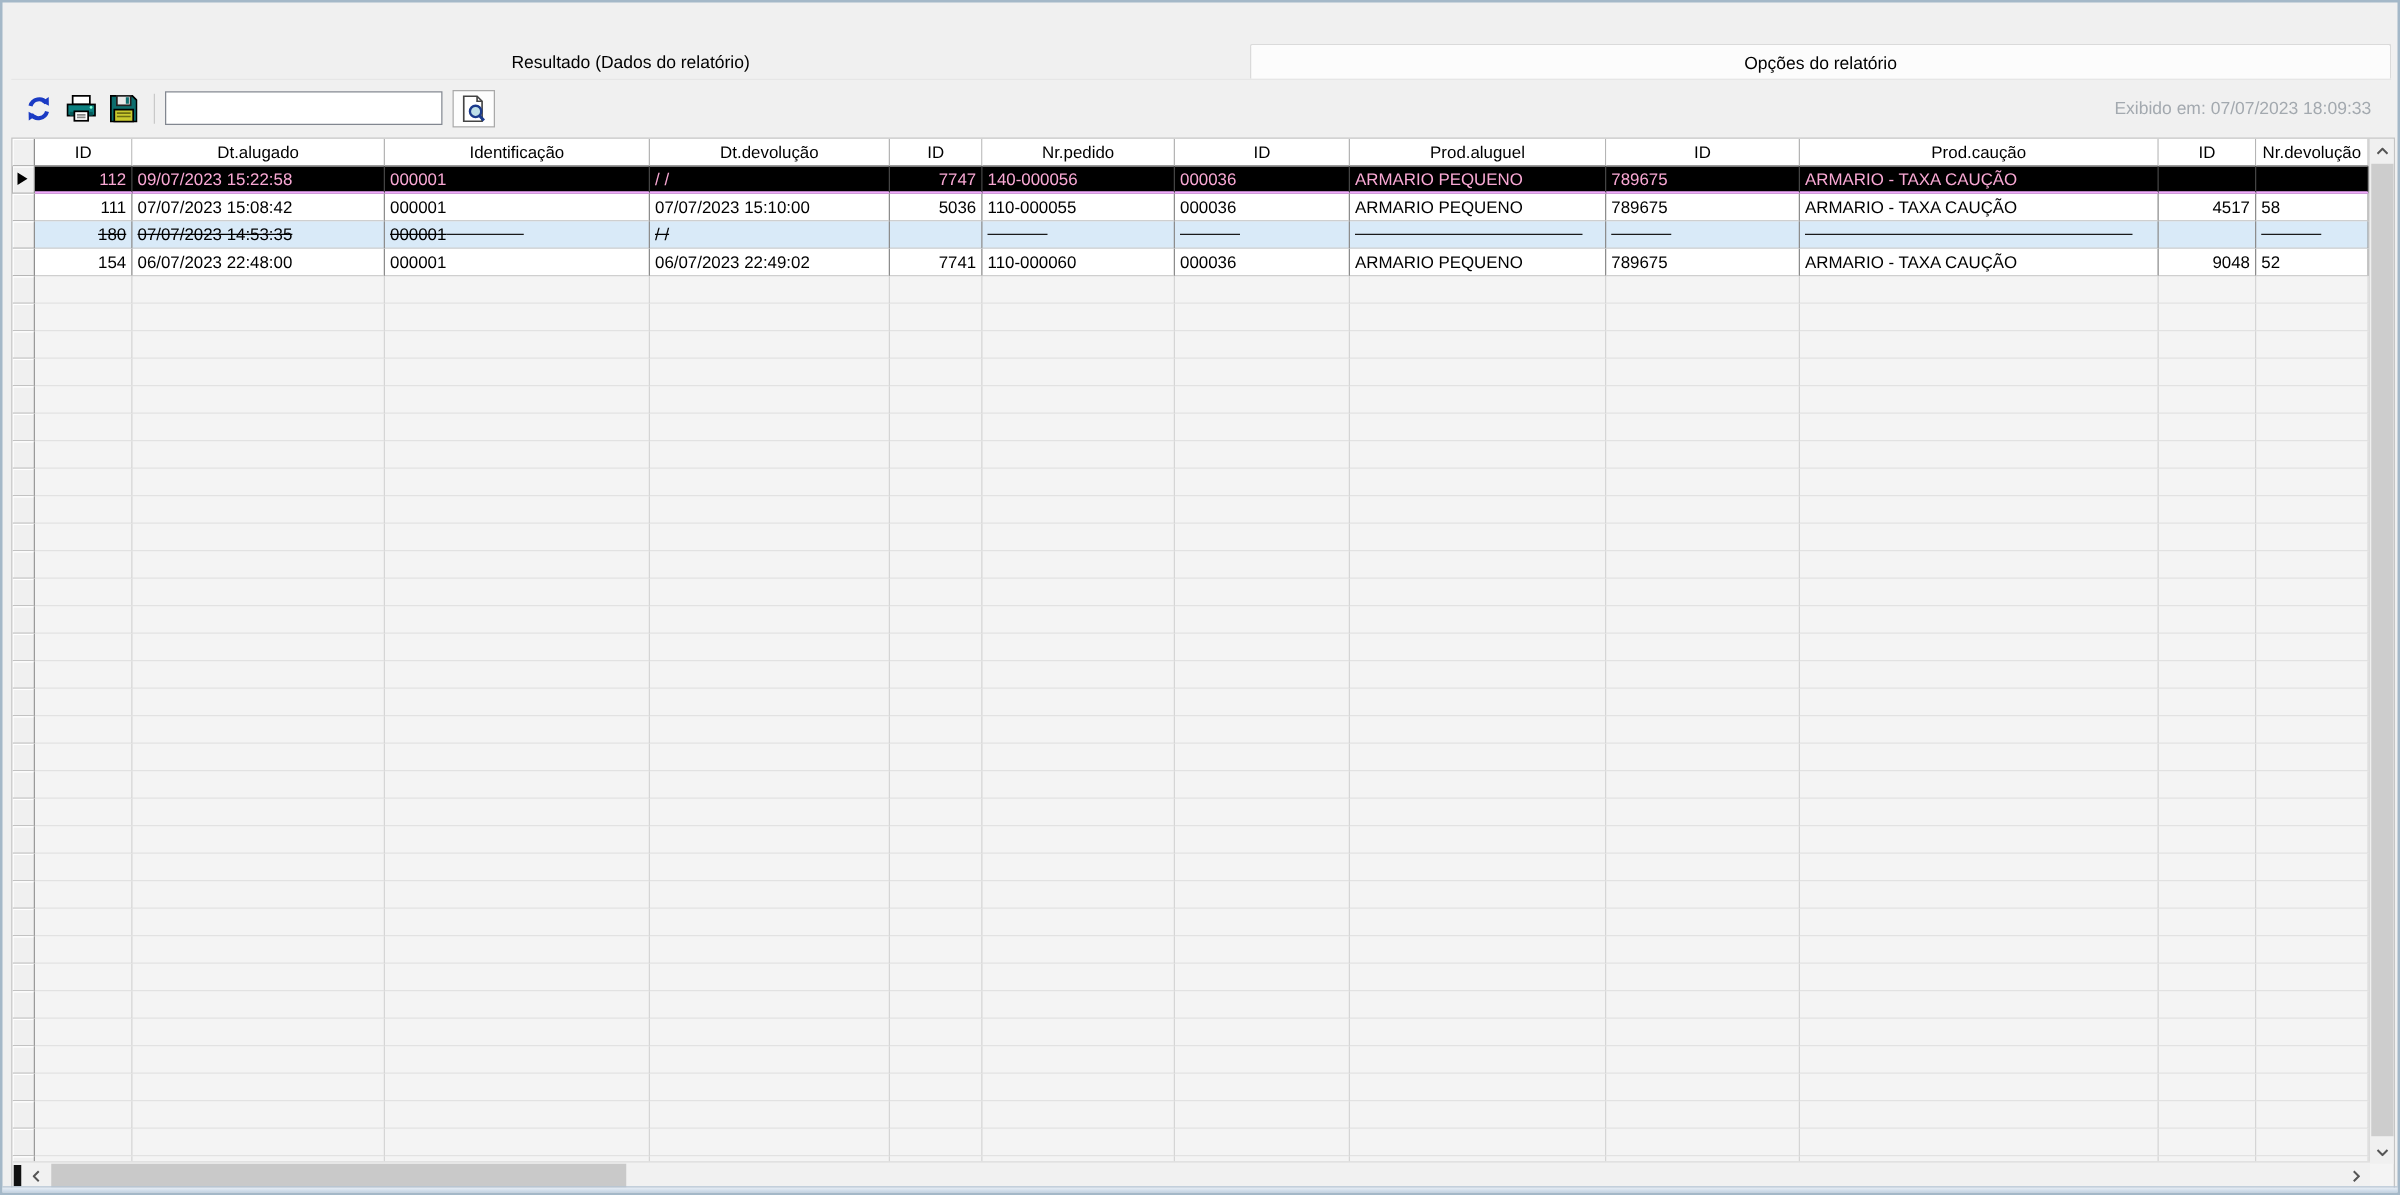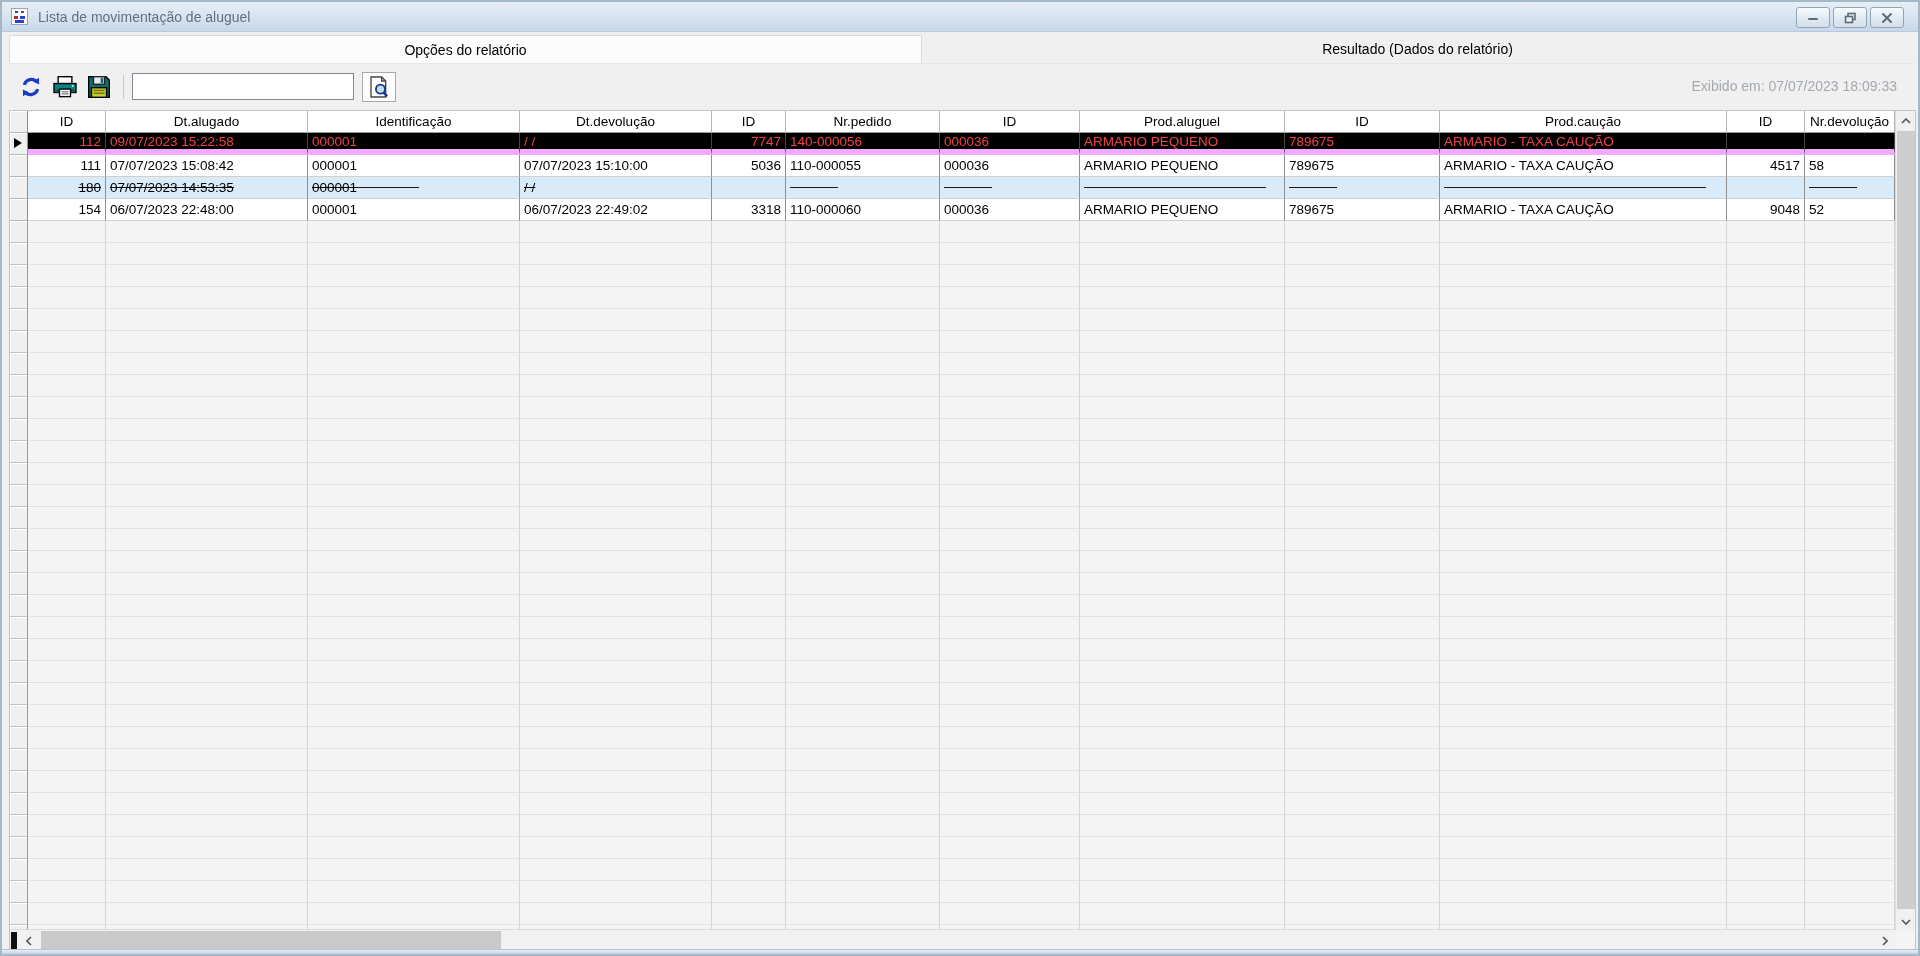--- a/index.html
+++ b/index.html
@@ -61,21 +61,21 @@
     border-left:8px solid #000; border-top:5px solid transparent; border-bottom:5px solid transparent; }
   .hcell { height:100%; background:#fff; border-right:1px solid #b5b5b5;
     border-bottom:1px solid #9a9a9a; display:flex; align-items:center;
     justify-content:center; font-size:13.5px; color:#000; flex:none; }
   .cell { height:100%; border-right:1px solid #8d8d8d; display:flex; align-items:center;
     font-size:13.5px; padding:0 4px; overflow:hidden; white-space:nowrap; flex:none; }
   .cell.r { justify-content:flex-end; }
   .row-normal { background:#fff; }
   .row-normal .cell { border-bottom:1px solid #cfcfcf; color:#000; }
   .row-selected { background:#000; }
-  .row-selected .cell { border-bottom:6px solid #f0abfc; border-right-color:#444; color:#ef4444; }
+  .row-selected .cell { border-bottom:2px solid #f0abfc; border-right-color:#444; color:#f9a8d4; }
   .row-struck { background:#d9eaf8; }
   .row-struck .cell { border-bottom:1px solid #cfcfcf; color:#000; }
   .row-struck .cell span { text-decoration:line-through; }
   .strline { height:1px; background:#1a1a1a; flex:none; align-self:center; }
   .row-empty { background:#f4f4f4; }
   .row-empty .cell { border-right:1px solid #d5d5d5; border-bottom:1px solid #e2e2e2; }
   .row-empty .gutter { border-right:1px solid #9a9a9a; border-bottom:1px solid #c2c2c2; }
 
   
   .vscroll { position:absolute; right:0; top:0; width:20px; height:820px; background:#f0f0f0;
@@ -93,55 +93,27 @@
   .hscroll .thumb { position:absolute; left:31px; top:1px; width:460px; height:19px; background:#c9c9c9; }
 
   .bottom-frame { position:absolute; left:0; bottom:0; width:100%; height:5px;
     background:linear-gradient(#e7eef6,#c3d2e2); border-top:1px solid #b4c4d4; }
 </style>
 </head>
 <body>
 
 <div class="window">
 
-  <div class="titlebar">
-    <div class="app-icon">
-      <i class="p1"></i>
-        <i class="p2"></i>
-        <i class="p3"></i>
-        <i class="p4"></i>
-        <i class="p5"></i>
+
+  <div class="tabstrip">
+    <div class="tab tab-right">
+      <span>Resultado (Dados do relatório)</span>
     </div>
-    <div class="title-text">Lista de movimentação de aluguel</div>
-    <div class="win-controls">
-      <div class="win-btn">
-        <svg width="12" height="12" viewBox="0 0 12 12">
-          <rect x="1" y="6" width="10" height="2" rx="1" fill="#5f6b77"></rect>
-        </svg>
-      </div>
-      <div class="win-btn">
-        <svg width="13" height="12" viewBox="0 0 13 12">
-          <rect x="4" y="1.5" width="7" height="6" fill="none" stroke="#5f6b77" stroke-width="1.6"></rect>
-          <rect x="1.5" y="4.5" width="7" height="6" fill="#e8eef4" stroke="#5f6b77" stroke-width="1.6"></rect>
-        </svg>
-      </div>
-      <div class="win-btn">
-        <svg width="12" height="12" viewBox="0 0 12 12">
-          <path d="M2 2 L10 10 M10 2 L2 10" stroke="#5f6b77" stroke-width="2" stroke-linecap="round"></path>
-        </svg>
-      </div>
-    </div>
-  </div>
-
-  <div class="tabstrip">
     <div class="tab tab-left raised">
       <span>Opções do relatório</span>
-    </div>
-    <div class="tab tab-right">
-      <span>Resultado (Dados do relatório)</span>
     </div>
   </div>
 
   <div class="toolbar">
     <button class="tool-btn">
       <svg width="22" height="22" viewBox="0 0 16 16">
         <path d="M3.2 6.4 A5.2 5.2 0 0 1 12.4 4.6" fill="none" stroke="#1b3bc4" stroke-width="2.4"></path>
         <path d="M13.8 1.2 L13.9 6.2 L9.6 4.0 Z" fill="#1b3bc4"></path>
         <path d="M12.8 9.6 A5.2 5.2 0 0 1 3.6 11.4" fill="none" stroke="#1b3bc4" stroke-width="2.4"></path>
         <path d="M2.2 14.8 L2.1 9.8 L6.4 12.0 Z" fill="#1b3bc4"></path>
@@ -318,21 +290,21 @@
           <div class="cell" style="width: 202px;">
             <span>06/07/2023 22:48:00</span>
           </div>
           <div class="cell" style="width: 212px;">
             <span>000001</span>
           </div>
           <div class="cell" style="width: 192px;">
             <span>06/07/2023 22:49:02</span>
           </div>
           <div class="cell r" style="width: 74px;">
-            <span>3318</span>
+            <span>7741</span>
           </div>
           <div class="cell" style="width: 154px;">
             <span>110-000060</span>
           </div>
           <div class="cell" style="width: 140px;">
             <span>000036</span>
           </div>
           <div class="cell" style="width: 205px;">
             <span>ARMARIO PEQUENO</span>
           </div>

